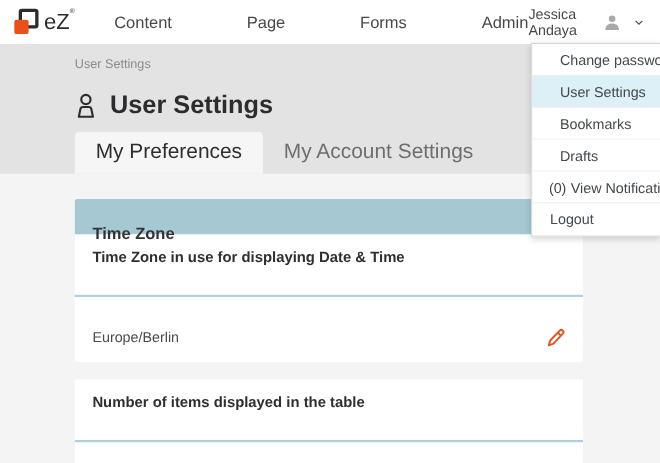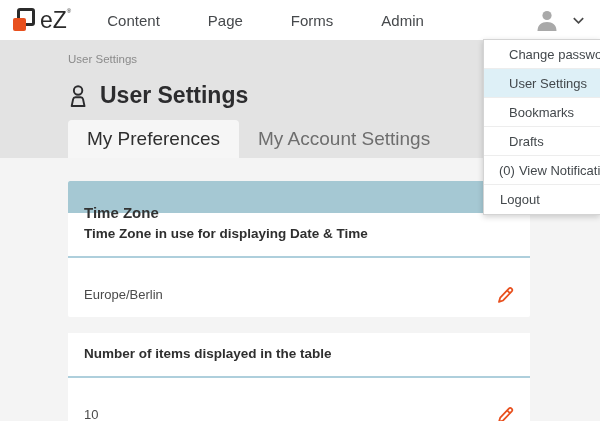--- a/index.html
+++ b/index.html
@@ -18,24 +18,24 @@
   .logo { display:flex; align-items:flex-start; cursor:pointer; }
   .logo-mark { position:relative; width:30px; height:30px; }
   .logo-outer {
     position:absolute; left:7px; top:3px; width:18px; height:18px;
     border:3px solid #2b2b2b; border-radius:3px; background:#fff;
   }
   .logo-orange {
     position:absolute; left:3px; top:13px; width:13px; height:13px;
     background:#e8501e; border-radius:2px; z-index:2;
   }
-  .logo-text { font-size:23px; color:#2b2b2b; line-height:30px; letter-spacing:0; }
+  .logo-text { font-size:20px; color:#2b2b2b; line-height:30px; letter-spacing:0; }
   .logo-reg { font-size:6px; color:#2b2b2b; margin-top:3px; }
 
-  .nav-items { display:flex; margin-left:36px; gap:48px; }
+  .nav-items { display:flex; margin-left:36px; gap:68px; }
   .nav-item { font-size:15px; color:#46494c; cursor:pointer; }
 
   .user-area { margin-left:auto; display:flex; align-items:center; gap:9px; cursor:pointer; }
   .user-name { font-size:13px; color:#46494c; }
   .avatar { width:26px; height:26px; }
   .chevron { width:15px; height:15px; margin-left:2px; }
 
   
   .page-header { background:#e3e3e3; height:118px; padding-left:68px; position:relative; }
   .breadcrumb { font-size:11.5px; color:#8b8b8b; padding-top:13px; }
@@ -53,21 +53,21 @@
   .content { padding:23px 0 0 68px; }
   .card { width:462px; background:#ffffff; border-radius:0 0 2px 2px; }
   .card + .card { margin-top:16px; }
   .card-header {
     height:32px; line-height:32px; background:#a5c8d3;
     font-size:15px; font-weight:bold; color:#333;
     padding:16px 16px; border-radius:2px 2px 0 0;
   }
   .card-label {
     font-size:13.5px; font-weight:bold; color:#2f2f2f;
-    padding:13px 16px 15px 16px;
+    padding:13px 16px 27px 16px;
     border-bottom:2px solid #aecfdc;
   }
   .card-value-row {
     display:flex; align-items:center; justify-content:space-between;
     padding:26px 14px 12px 16px; min-height:43px;gap:24px;
   }
   .card-value { font-size:13px; color:#4a4a4a; }
   .edit-btn { width:21px; height:21px; cursor:pointer; background:none; border:none; padding:0; }
   .edit-btn svg { width:21px; height:21px; display:block; }
 
@@ -99,20 +99,21 @@
     <span class="logo-text">eZ</span>
     <span class="logo-reg">®</span>
   </div>
   <div class="nav-items">
     <span class="nav-item">Content</span>
     <span class="nav-item">Page</span>
     <span class="nav-item">Forms</span>
     <span class="nav-item">Admin</span>
   </div>
   <div class="user-area">
+    <span class="user-name">Jessica Andaya</span>
     <svg class="avatar" viewBox="0 0 26 26">
       <circle cx="13" cy="8.5" r="4.6" fill="#a9a9a9"></circle>
       <path d="M3.5 24 c0-6 4-9 9.5-9 s9.5 3 9.5 9 z" fill="#a9a9a9"></path>
     </svg>
     <svg class="chevron" viewBox="0 0 16 16">
       <polyline points="3,5.5 8,10.5 13,5.5" fill="none" stroke="#4a4a4a" stroke-width="1.8"></polyline>
     </svg>
   </div>
 </div>
 

